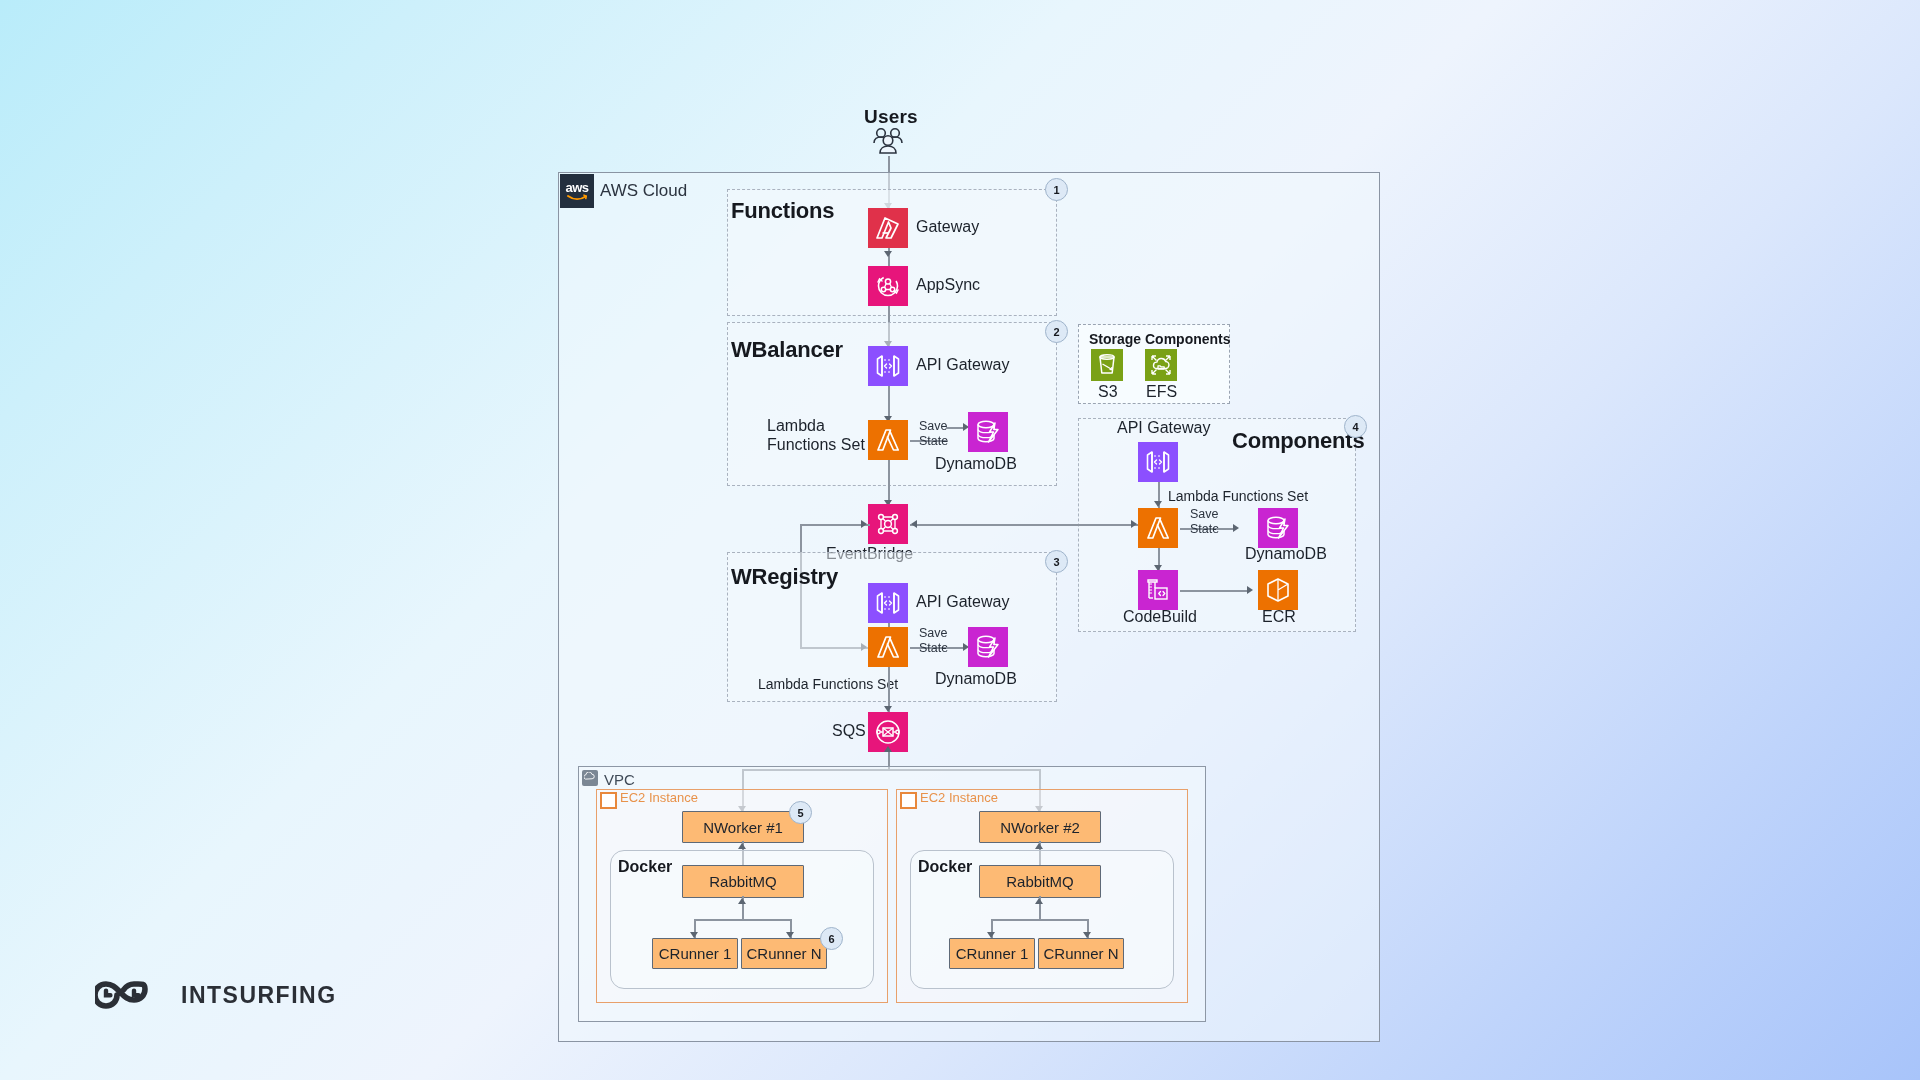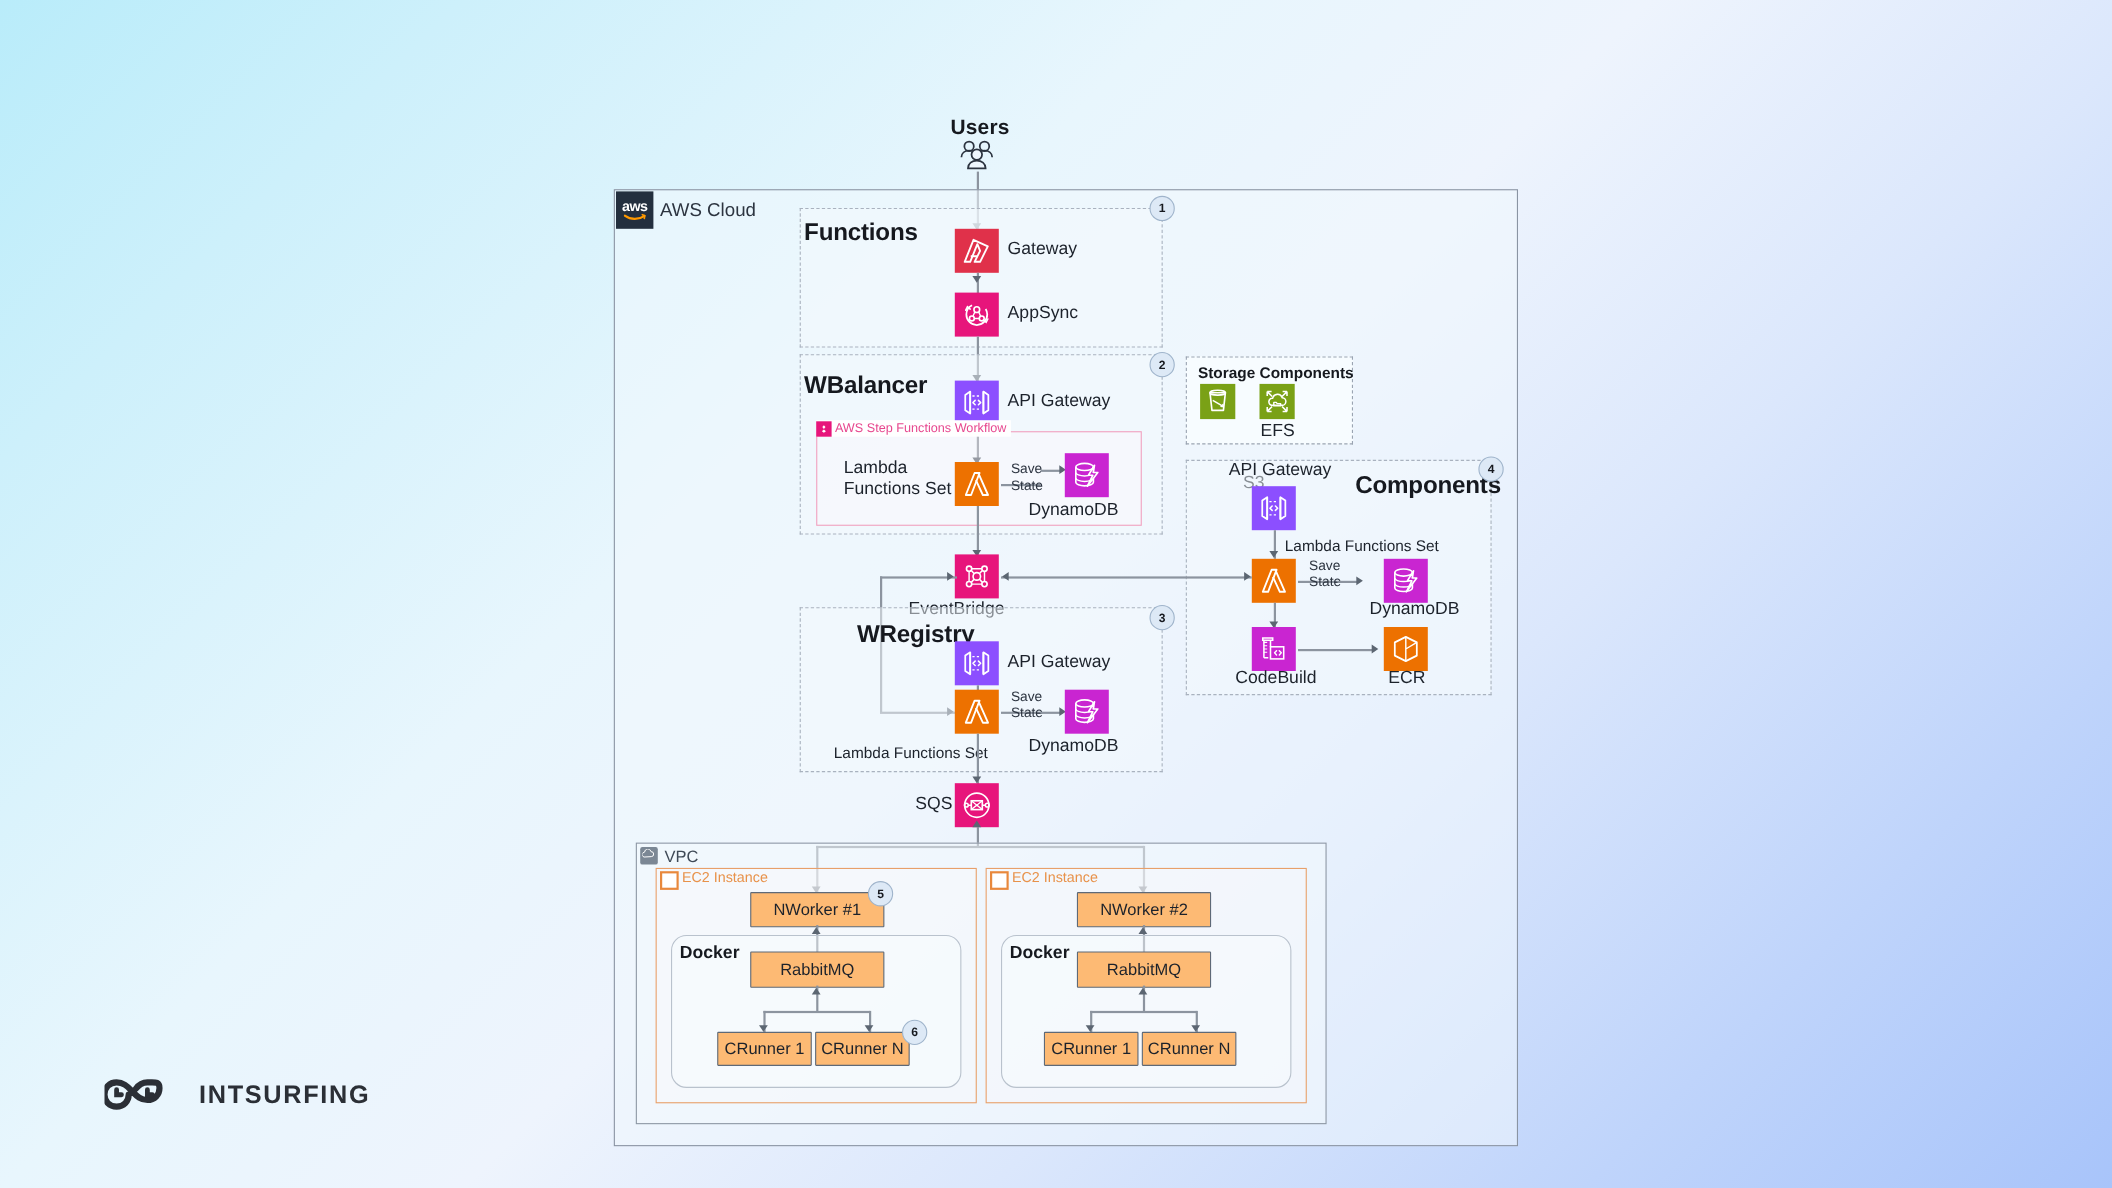--- a/index.html
+++ b/index.html
@@ -156,31 +156,20 @@
       <path d="M9 5 v20 M21 5 v20" stroke="#fff" stroke-width="1.6"></path>
       <path d="M11 9 h8 M11 21 h8" stroke="#fff" stroke-width="1.2" stroke-dasharray="2 2"></path>
       <path d="M13.5 13l-2 2 2 2 M16.5 13l2 2-2 2" fill="none" stroke="#fff" stroke-width="1.4" stroke-linecap="round" stroke-linejoin="round"></path>
     </svg>
   </div>
   <div class="abs t-svc" style="left:916px;top:356px;">API Gateway</div>
 
   <div class="ln lnv abs" style="left:888px;top:386px;height:38px;"></div>
   <div class="arw arw-d abs" style="left:884px;top:416px;"></div>
 
-  <div class="dotted-red abs" style="left:742px;top:392px;width:294px;height:84px;">
-    <div class="sfn-tag">
-      <div class="sfn-chip">
-        <svg viewBox="0 0 14 14" width="10" height="10">
-            <path d="M7 2.2l2 2.4-2 2.4-2-2.4z" fill="#fff"></path>
-            <path d="M7 7.6l2.6 2.2-2.6 2-2.6-2z" fill="#fff"></path>
-          </svg>
-      </div>
-      <div class="t-tiny">AWS Step Functions Workflow</div>
-    </div>
-  </div>
 
   <div class="abs t-svc" style="left:767px;top:417px;">Lambda</div>
   <div class="abs t-svc" style="left:767px;top:436px;">Functions Set</div>
 
   <div class="ico c-lambda abs" style="left:868px;top:420px;">
     <svg viewBox="0 0 30 30">
         <path d="M5 25 L13 5 h4.5 L9.8 25z" fill="none" stroke="#fff" stroke-width="1.7" stroke-linejoin="round"></path>
         <path d="M14.2 11.5 L20.5 25 H25.2 L16.6 5.6" fill="none" stroke="#fff" stroke-width="1.7" stroke-linejoin="round"></path>
       </svg>
   </div>
@@ -205,21 +194,21 @@
   <div class="abs t-storage" style="left:1089px;top:331px;">Storage Components</div>
 
   <div class="ico-sm c-green abs" style="left:1091px;top:349px;">
     <svg viewBox="0 0 24 24">
         <path d="M5 4 h14 l-1.8 16 H6.8z" fill="none" stroke="#fff" stroke-width="1.5" stroke-linejoin="round"></path>
         <ellipse cx="12" cy="4" rx="7" ry="2.2" fill="none" stroke="#fff" stroke-width="1.5"></ellipse>
         <path d="M7.5 11 L17 16.5" stroke="#fff" stroke-width="1.4"></path>
         <path d="M14.5 16.3 l2.6 .4 -.5 -2.6" fill="none" stroke="#fff" stroke-width="1.3"></path>
       </svg>
   </div>
-  <div class="abs t-svc-b" style="left:1130px;top:383px;margin-top:48px;">S3</div>
+  <div class="abs t-svc-b" style="left:1098px;top:383px;">S3</div>
 
   <div class="ico-sm c-green abs" style="left:1145px;top:349px;">
     <svg viewBox="0 0 24 24">
       <path d="M7.5 15.5a3.2 3.2 0 01.4-6.4 4.6 4.6 0 018.8-.6 3.3 3.3 0 01-.5 7z" fill="none" stroke="#fff" stroke-width="1.4"></path>
       <path d="M9 16 v-3.2 h2.2 l.9 1.1 h3.1 V16z" fill="none" stroke="#fff" stroke-width="1.3" stroke-linejoin="round"></path>
       <path d="M3 3 h4 M3 3 v4 M3 3 l4.5 4.5" stroke="#fff" stroke-width="1.4" fill="none"></path>
       <path d="M21 3 h-4 M21 3 v4 M21 3 l-4.5 4.5" stroke="#fff" stroke-width="1.4" fill="none"></path>
       <path d="M3 21 h4 M3 21 v-4 M3 21 l4.5-4.5" stroke="#fff" stroke-width="1.4" fill="none"></path>
       <path d="M21 21 h-4 M21 21 v-4 M21 21 l-4.5-4.5" stroke="#fff" stroke-width="1.4" fill="none"></path>
     </svg>
@@ -313,21 +302,21 @@
   <div class="arw arw-r abs" style="left:1131px;top:520px;"></div>
   <div class="arw arw-l abs" style="left:911px;top:520px;"></div>
 
   <div class="ln lnh abs" style="left:800px;top:524px;width:70px;"></div>
   <div class="arw arw-r abs" style="left:861px;top:520px;"></div>
   <div class="ln lnv abs" style="left:800px;top:524px;height:124px;"></div>
   <div class="ln lnh abs" style="left:800px;top:647px;width:70px;"></div>
   <div class="arw arw-r abs" style="left:861px;top:643px;"></div>
 
   <div class="dashed-grp abs" style="left:727px;top:552px;width:328px;height:148px;"></div>
-  <div class="abs t-group" style="left:731px;top:564px;margin-left:48px;">WRegistry</div>
+  <div class="abs t-group" style="left:731px;top:564px;">WRegistry</div>
   <div class="badge abs" style="left:1045px;top:550px;">3</div>
 
   <div class="ico c-apigw abs" style="left:868px;top:583px;">
     <svg viewBox="0 0 30 30">
       <path d="M9 5 L4.5 8 v14 L9 25z" fill="none" stroke="#fff" stroke-width="1.6" stroke-linejoin="round"></path>
       <path d="M21 5 L25.5 8 v14 L21 25z" fill="none" stroke="#fff" stroke-width="1.6" stroke-linejoin="round"></path>
       <path d="M9 5 v20 M21 5 v20" stroke="#fff" stroke-width="1.6"></path>
       <path d="M11 9 h8 M11 21 h8" stroke="#fff" stroke-width="1.2" stroke-dasharray="2 2"></path>
       <path d="M13.5 13l-2 2 2 2 M16.5 13l2 2-2 2" fill="none" stroke="#fff" stroke-width="1.4" stroke-linecap="round" stroke-linejoin="round"></path>
     </svg>

